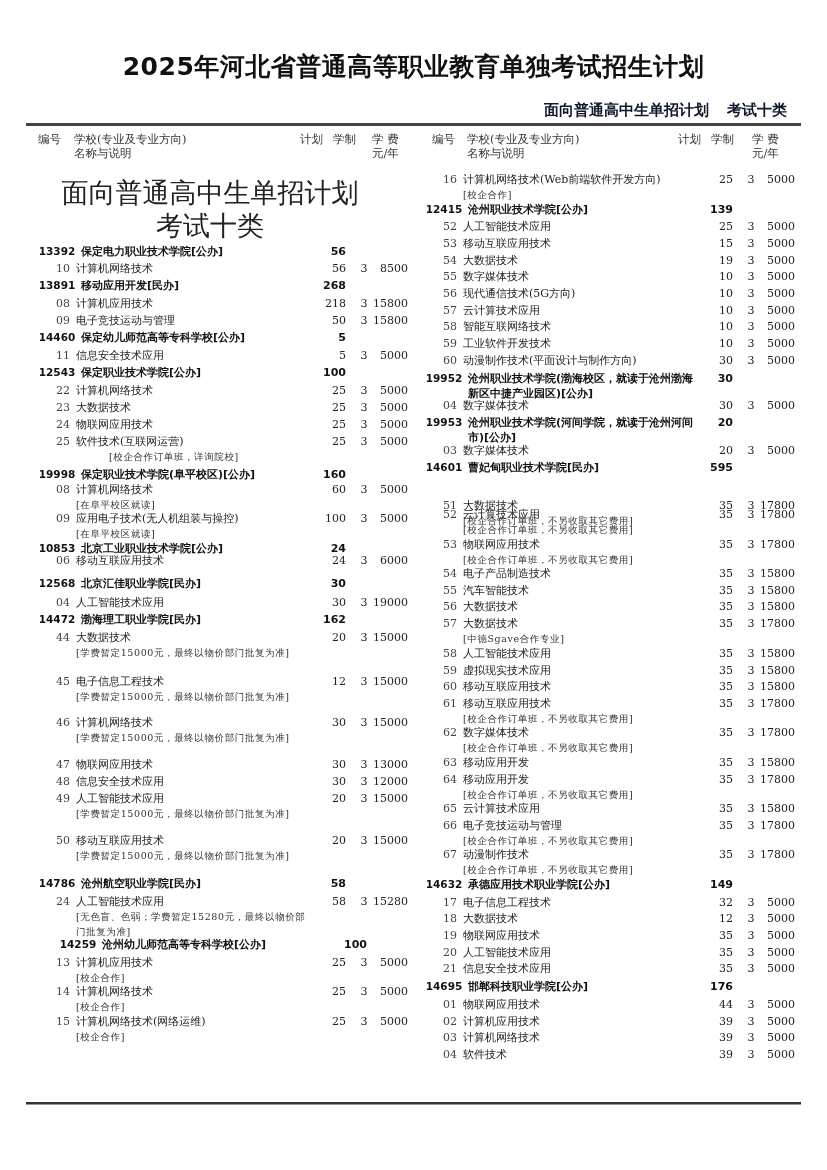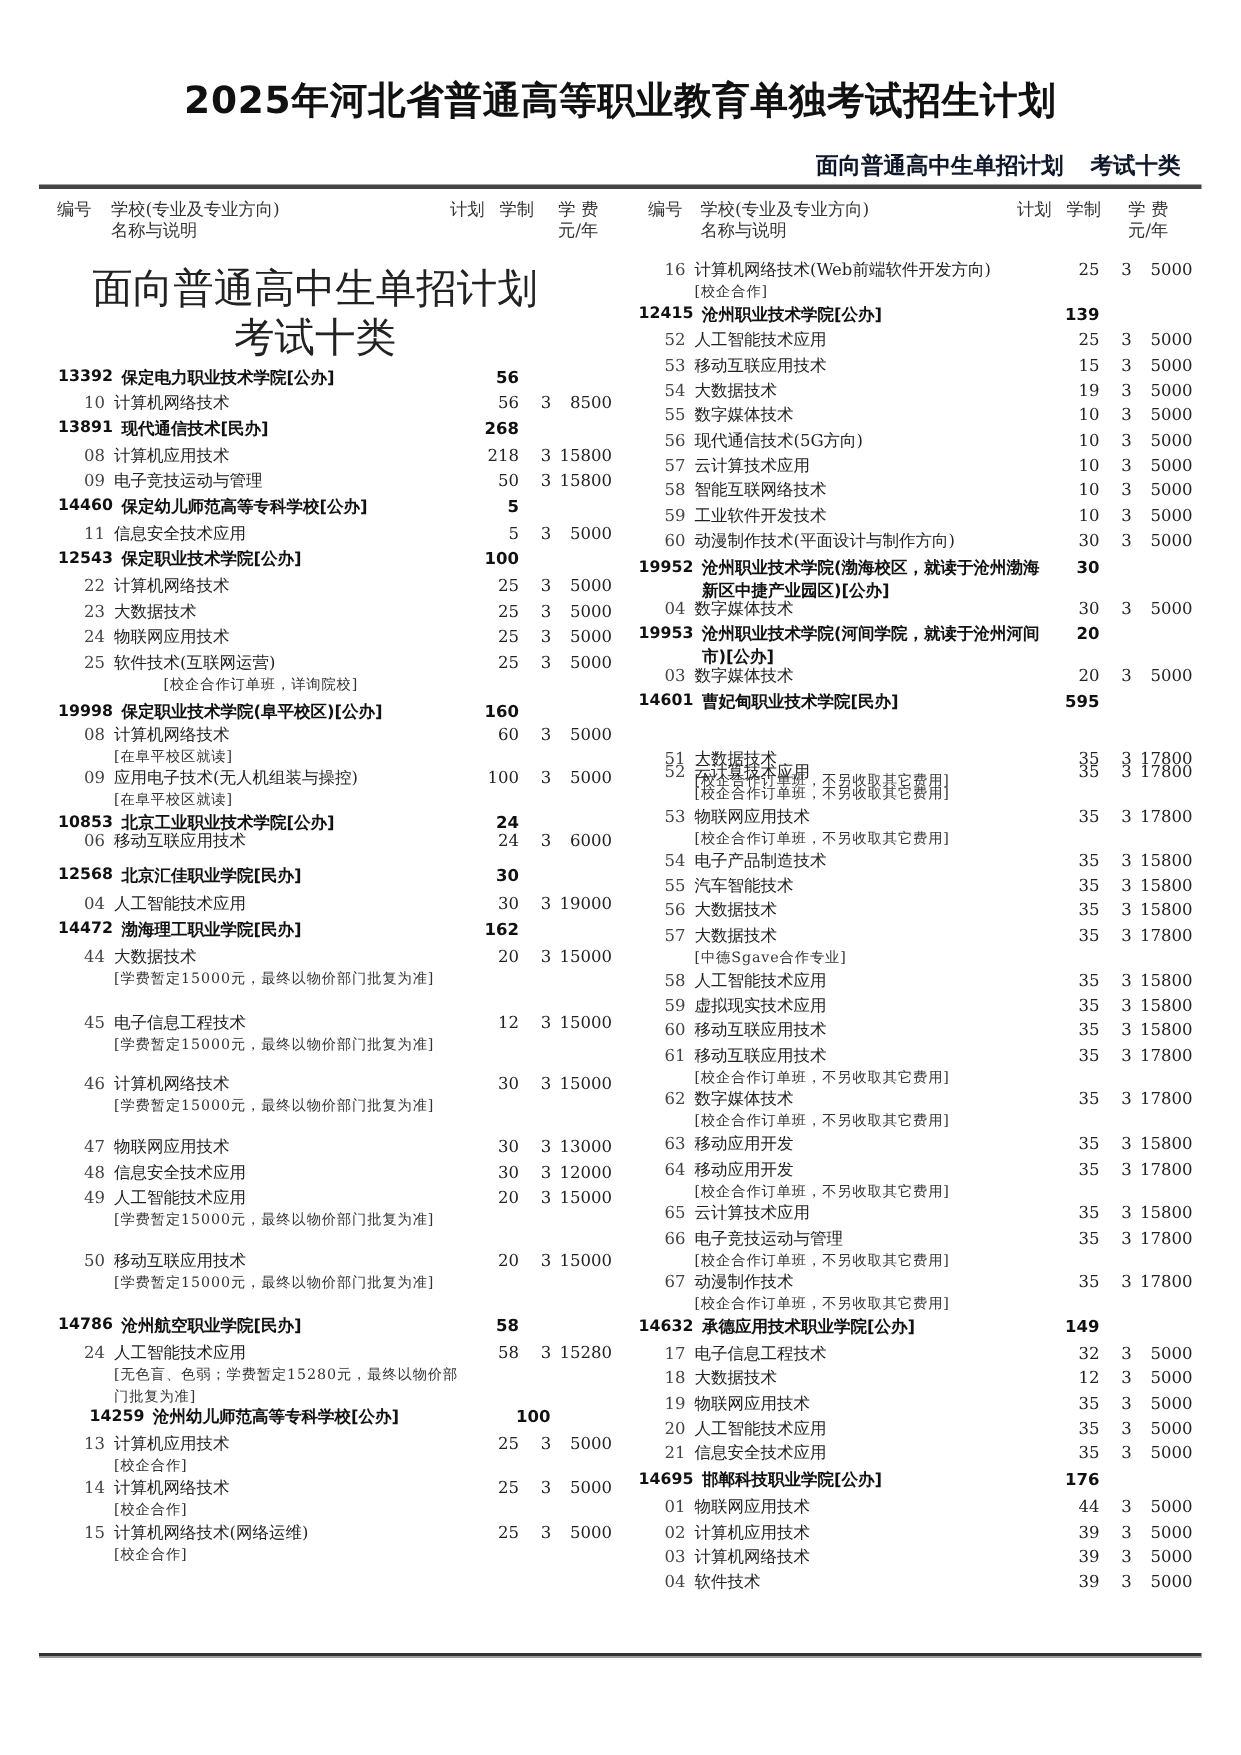--- a/index.html
+++ b/index.html
@@ -74,21 +74,21 @@
     </div>
     <div class="row major" style="top: 260px;">
       <span class="code">10</span>
       <span class="name">计算机网络技术</span>
       <span class="plan">56</span>
       <span class="years">3</span>
       <span class="fee">8500</span>
     </div>
     <div class="row school" style="top: 277px;">
       <span class="code">13891</span>
-      <span class="name">现代通信技术[民办]</span>
+      <span class="name">移动应用开发[民办]</span>
       <span class="plan">268</span>
     </div>
     <div class="row major" style="top: 295px;">
       <span class="code">08</span>
       <span class="name">计算机应用技术</span>
       <span class="plan">218</span>
       <span class="years">3</span>
       <span class="fee">15800</span>
     </div>
     <div class="row major" style="top: 312px;">

